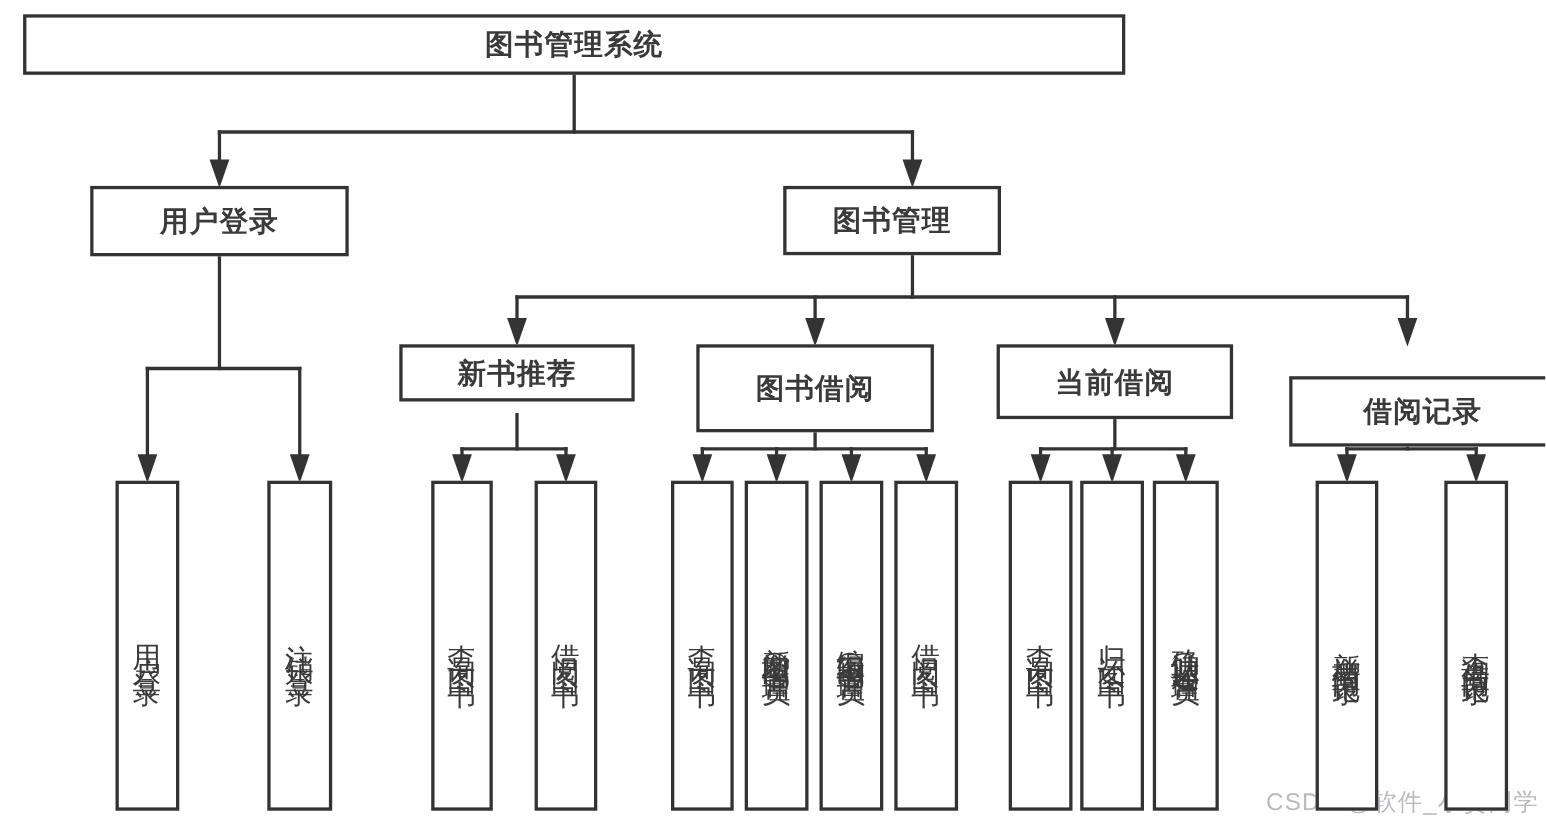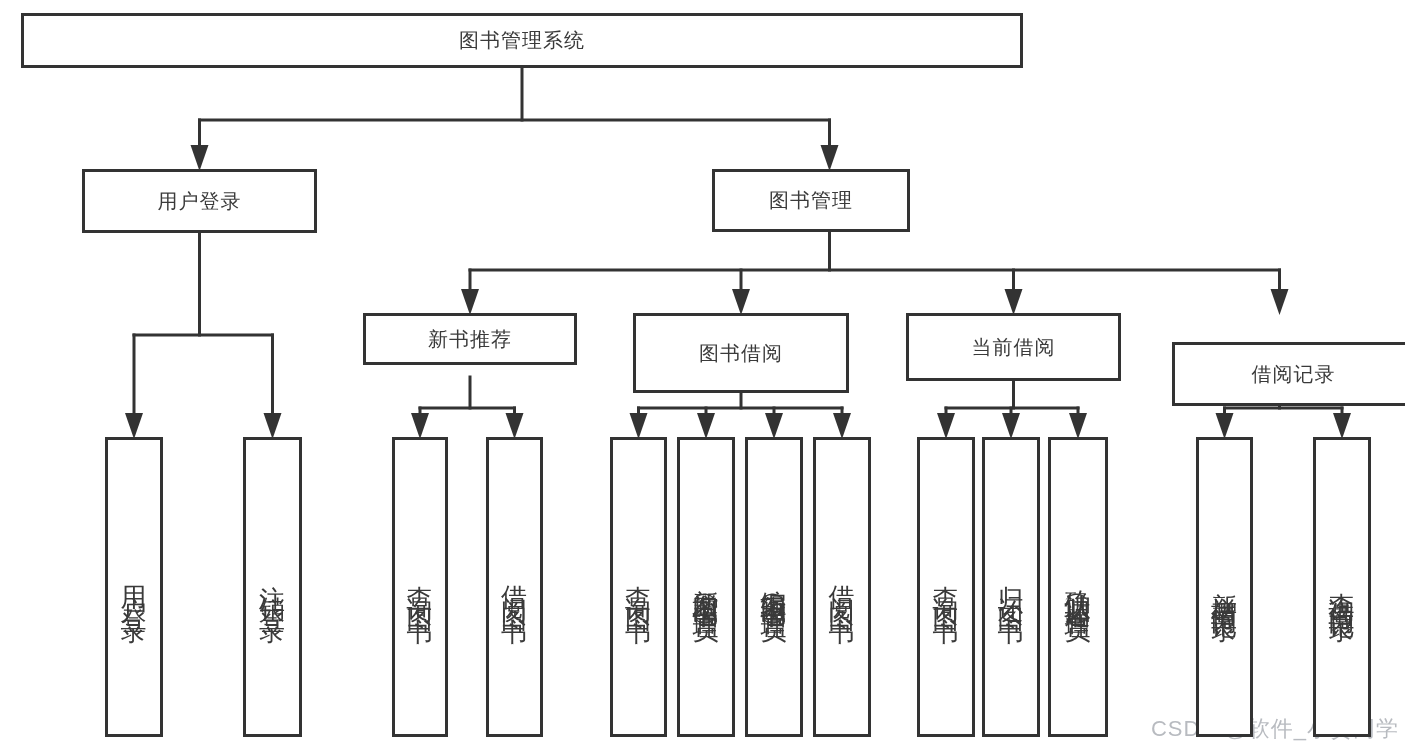--- a/index.html
+++ b/index.html
@@ -15,21 +15,21 @@
   .node {
     position: absolute;
     box-sizing: border-box;
     border: 3px solid #333333;
     background: #ffffff;
     display: flex;
     align-items: center;
     justify-content: center;
     color: #3a3a3a;
   }
-  .node.h { font-size: 20px; letter-spacing: 1px; white-space: nowrap; }
+  .node.h { font-size: 26px; letter-spacing: 1px; white-space: nowrap; font-weight: bold; }
   .node.v .v-label {
     writing-mode: vertical-lr;
     text-orientation: mixed;
     font-size: 26px;
     line-height: 1;
     letter-spacing: 11px;
   }
   .node.v .v-label.mid  { letter-spacing: 5px; }
   .node.v .v-label.long { letter-spacing: 4px; }
   .watermark {

